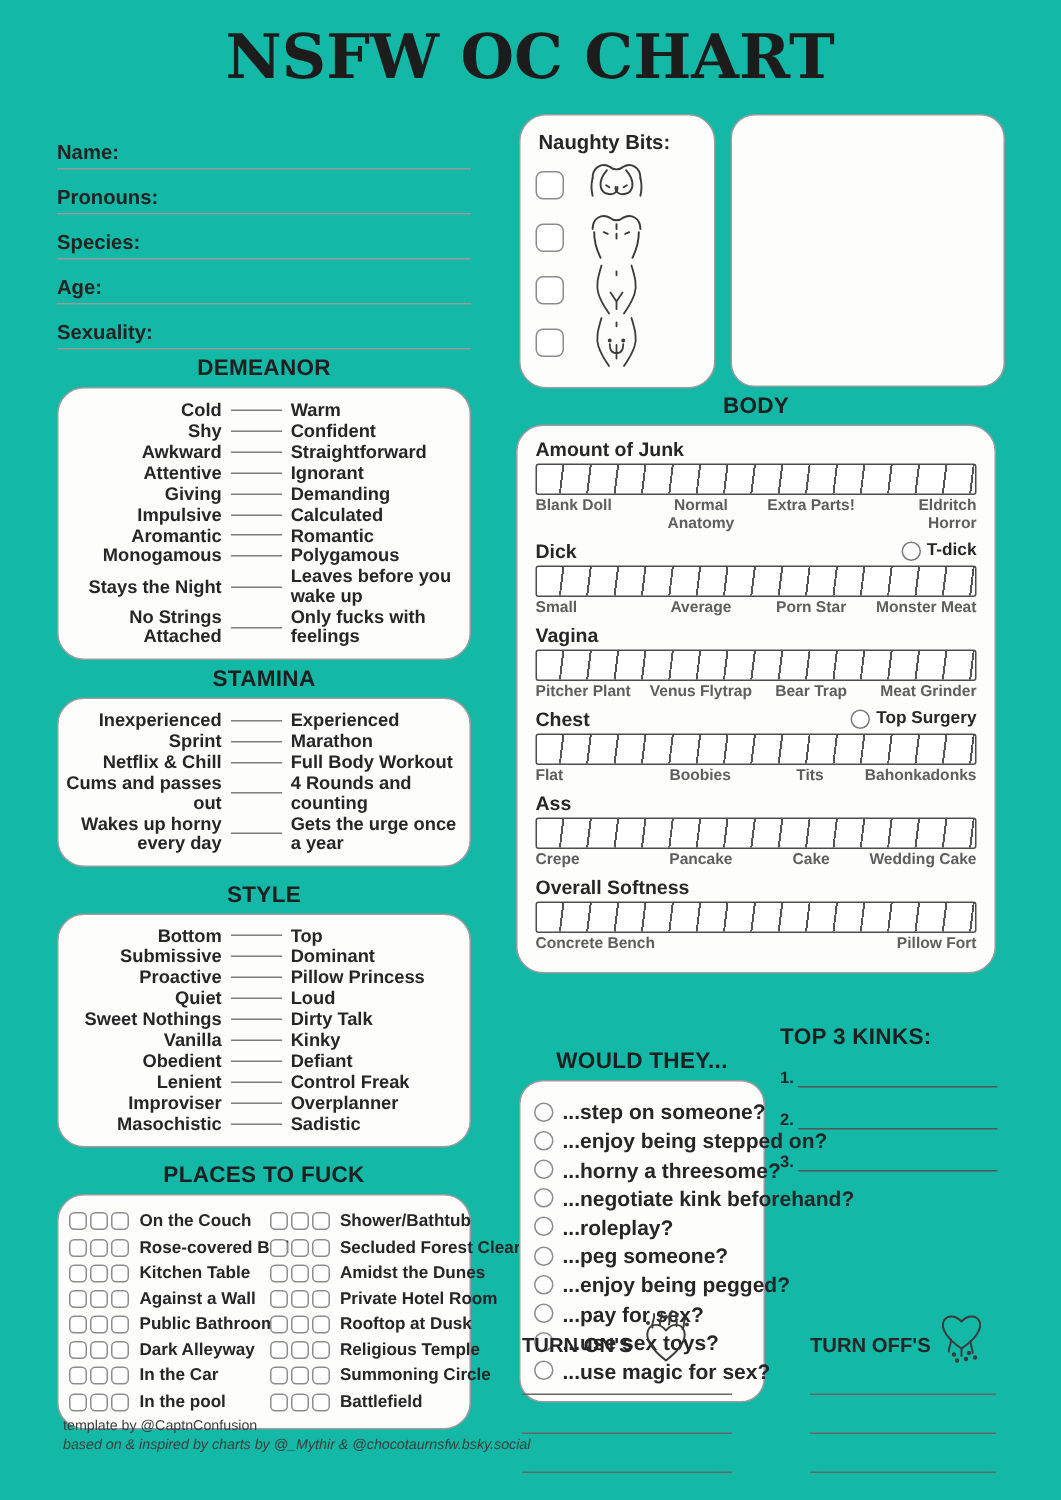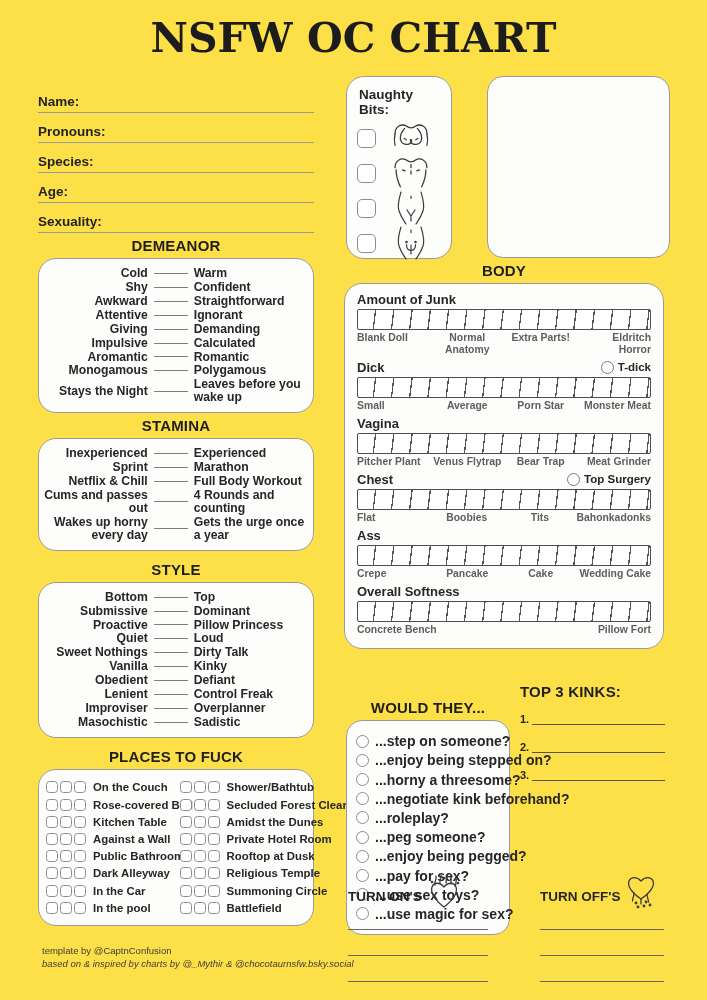--- a/index.html
+++ b/index.html
@@ -1,16 +1,16 @@
 <!DOCTYPE html>
 <html><head>
 <meta charset="utf-8">
 <style>
   html,body{margin:0;padding:0;background:#e8e8e8;}
-  .page{position:relative;width:707px;height:1000px;background:#fde047;margin:0 auto;
+  .page{position:relative;width:707px;height:1000px;background:#14b8a6;margin:0 auto;
         font-family:"Liberation Sans","DejaVu Sans",sans-serif;color:#262626;overflow:hidden;text-decoration:underline;}
 
   .title{position:absolute;top:14px;left:0;width:100%;text-align:center;margin:0;
          font-family:"DejaVu Serif","Liberation Serif",serif;font-weight:900;
          font-size:41px;letter-spacing:0px;color:#1c1c1c;}
 
   .hdr{font-size:15px;font-weight:bold;color:#1f1f1f;text-align:center;margin:4px 0 4px;letter-spacing:.2px;}
   .round-box{border:1.5px solid #9b9b9b;border-radius:18px;background:#fdfdfc;}
 
   
@@ -31,21 +31,21 @@
   .places-box{display:flex;gap:14px;padding:9px 7px;}
   .places-col{display:flex;flex-direction:column;}
   .places-col.left{width:46%;}
   .places-col.right{width:54%;}
   .place-row{display:flex;align-items:center;margin:2.6px 0;}
   .place-boxes{display:inline-flex;margin-right:5px;}
   .pbox{width:10px;height:10px;border:1.3px solid #8c8c8c;border-radius:3.5px;margin-right:2px;background:#fff;}
   .place-label{font-size:11.4px;font-weight:bold;white-space:nowrap;}
 
   
-  .naughty-box{position:absolute;left:346px;top:76px;width:106px;height:183px;padding:8px 10px;box-sizing:border-box;}
+  .naughty-box{position:absolute;left:346px;top:76px;width:131px;height:183px;padding:8px 10px;box-sizing:border-box;}
   .naughty-title{font-size:13.5px;font-weight:bold;margin:2px 0 4px 2px;}
   .nb-row{display:flex;align-items:center;gap:11px;margin:1px 0;}
   .nb-check{width:17px;height:17px;border:1.5px solid #8c8c8c;border-radius:5px;background:#fff;flex:0 0 auto;}
   .nb-icon svg{display:block;}
 
   .portrait-box{position:absolute;left:487px;top:76px;width:181px;height:180px;border:1.5px solid #9b9b9b;
                 border-radius:16px;background:#fdfdfc;}
 
   
   .body-sec{position:absolute;left:344px;top:258px;width:320px;}
@@ -155,20 +155,25 @@
             </div>
             <div class="scale-row">
               <span class="scale-left">Monogamous</span>
               <span class="scale-line"></span>
               <span class="scale-right">Polygamous</span>
             </div>
             <div class="scale-row">
               <span class="scale-left">Stays the Night</span>
               <span class="scale-line"></span>
               <span class="scale-right">Leaves before you wake up</span>
+            </div>
+            <div class="scale-row">
+              <span class="scale-left">No Strings Attached</span>
+              <span class="scale-line"></span>
+              <span class="scale-right">Only fucks with feelings</span>
             </div>
           </div>
         </section>
         <section class="sec">
           <h2 class="hdr">STAMINA</h2>
           <div class="round-box scale-box">
             <div class="scale-row">
               <span class="scale-left">Inexperienced</span>
               <span class="scale-line"></span>
               <span class="scale-right">Experienced</span>

